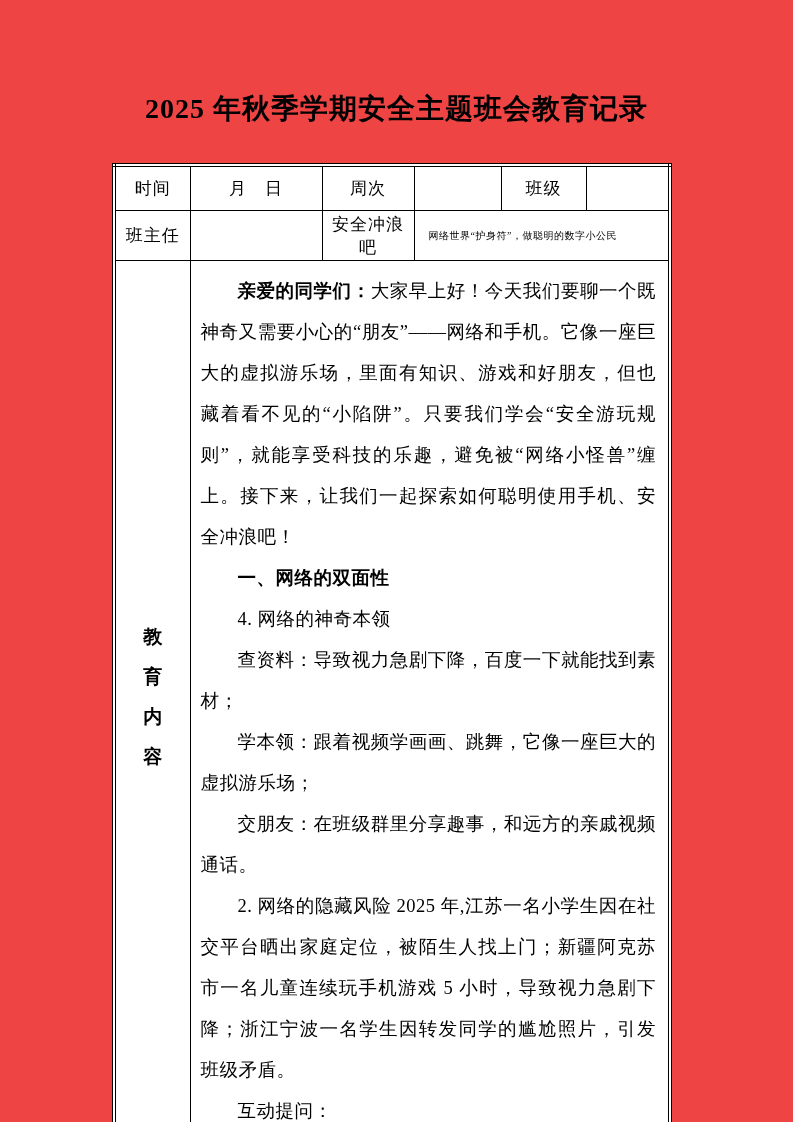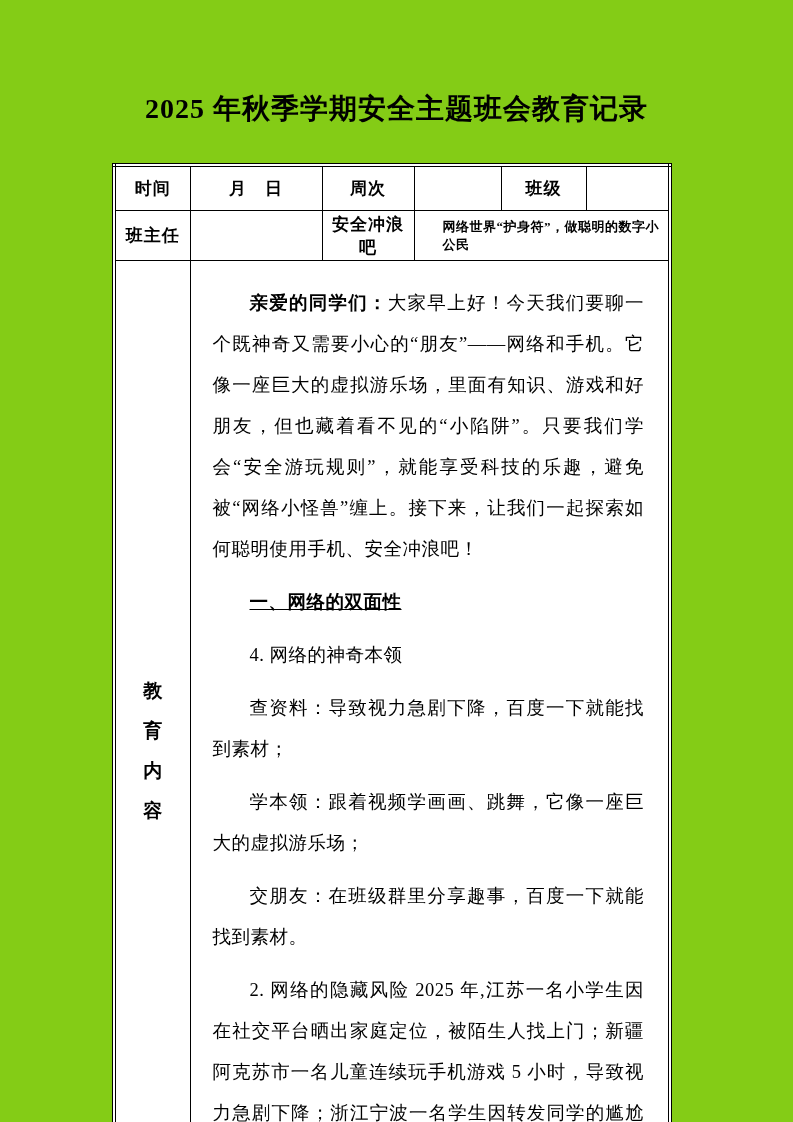--- a/index.html
+++ b/index.html
@@ -1,21 +1,21 @@
 <!DOCTYPE html>
 <html><head>
 <meta charset="utf-8">
 <style>
   html,body{margin:0;padding:0;background:#ffffff;}
   body{
     width:793px;height:1122px;
     font-family:"Liberation Serif","DejaVu Serif",serif;
     color:#000;
   }
-  .page{position:relative;width:793px;height:1122px;background:#84cc16;overflow:hidden;}
+  .page{position:relative;width:793px;height:1122px;background:#ef4444;overflow:hidden;}
 
   .doc-title{
     position:absolute;top:90px;left:0;width:100%;
     margin:0;text-align:center;
     font-size:28px;font-weight:bold;letter-spacing:1px;
   }
 
   table.record-table{
     position:absolute;top:163px;left:112px;
     width:556px;table-layout:fixed;
@@ -24,53 +24,53 @@
     background:#fff;
   }
   table.record-table td{
     border:1px solid #000;
     overflow:hidden;
   }
   tr.row-1 td{height:41px;}
   tr.row-2 td{height:47px;margin-top:42px;}
 
   td.cell-label{
-    font-weight:bold;text-align:center;vertical-align:middle;
+    font-weight:normal;text-align:center;vertical-align:middle;
     font-size:17px;letter-spacing:1px;
   }
   td.cell-value{
     text-align:center;vertical-align:middle;
-    font-size:17px;letter-spacing:1px;font-weight:bold;
+    font-size:17px;letter-spacing:1px;
   }
   td.theme-value{
-    font-size:13px;font-weight:bold;
+    font-size:10px;font-weight:normal;
     text-align:left;vertical-align:middle;
-    padding-left:28px;letter-spacing:.5px;
+    padding-left:14px;letter-spacing:.5px;
   }
 
   td.content-label-cell{
     text-align:center;vertical-align:middle;
     font-weight:bold;font-size:19px;
   }
   .vlabel span{display:block;line-height:40px;}
 
   td.content-cell{
     vertical-align:top;
     padding:10px 12px 0 10px;
     font-size:18.5px;
   }
   .para{
-    margin:12px;
+    margin:0;
     line-height:41px;
     text-indent:2em;
     text-align:justify;
     letter-spacing:.5px;
   }
   .para .lead{font-weight:bold;}
-  .para.bold{font-weight:bold;text-decoration:underline;}
+  .para.bold{font-weight:bold;}
 </style>
 </head>
 <body>
 
 <div class="page">
 
   <h1 class="doc-title">2025 年秋季学期安全主题班会教育记录</h1>
 
   <table class="record-table">
     <colgroup>
@@ -104,21 +104,21 @@
             <span>内</span>
             <span>容</span>
           </div>
         </td>
         <td class="content-cell" colspan="5">
           <p class="para"><span class="lead">亲爱的同学们：</span><span>大家早上好！今天我们要聊一个既神奇又需要小心的“朋友”——网络和手机。它像一座巨大的虚拟游乐场，里面有知识、游戏和好朋友，但也藏着看不见的“小陷阱”。只要我们学会“安全游玩规则”，就能享受科技的乐趣，避免被“网络小怪兽”缠上。接下来，让我们一起探索如何聪明使用手机、安全冲浪吧！</span></p>
           <p class="para bold">一、网络的双面性</p>
           <p class="para">4. 网络的神奇本领</p>
           <p class="para">查资料：导致视力急剧下降，百度一下就能找到素材；</p>
           <p class="para">学本领：跟着视频学画画、跳舞，它像一座巨大的虚拟游乐场；</p>
-          <p class="para">交朋友：在班级群里分享趣事，百度一下就能找到素材。</p>
+          <p class="para">交朋友：在班级群里分享趣事，和远方的亲戚视频通话。</p>
           <p class="para">2. 网络的隐藏风险 2025 年,江苏一名小学生因在社交平台晒出家庭定位，被陌生人找上门；新疆阿克苏市一名儿童连续玩手机游戏 5 小时，导致视力急剧下降；浙江宁波一名学生因转发同学的尴尬照片，引发班级矛盾。</p>
           <p class="para">互动提问：</p>
         </td>
       </tr>
     </tbody>
   </table>
 
 </div>
 
 </body></html>

